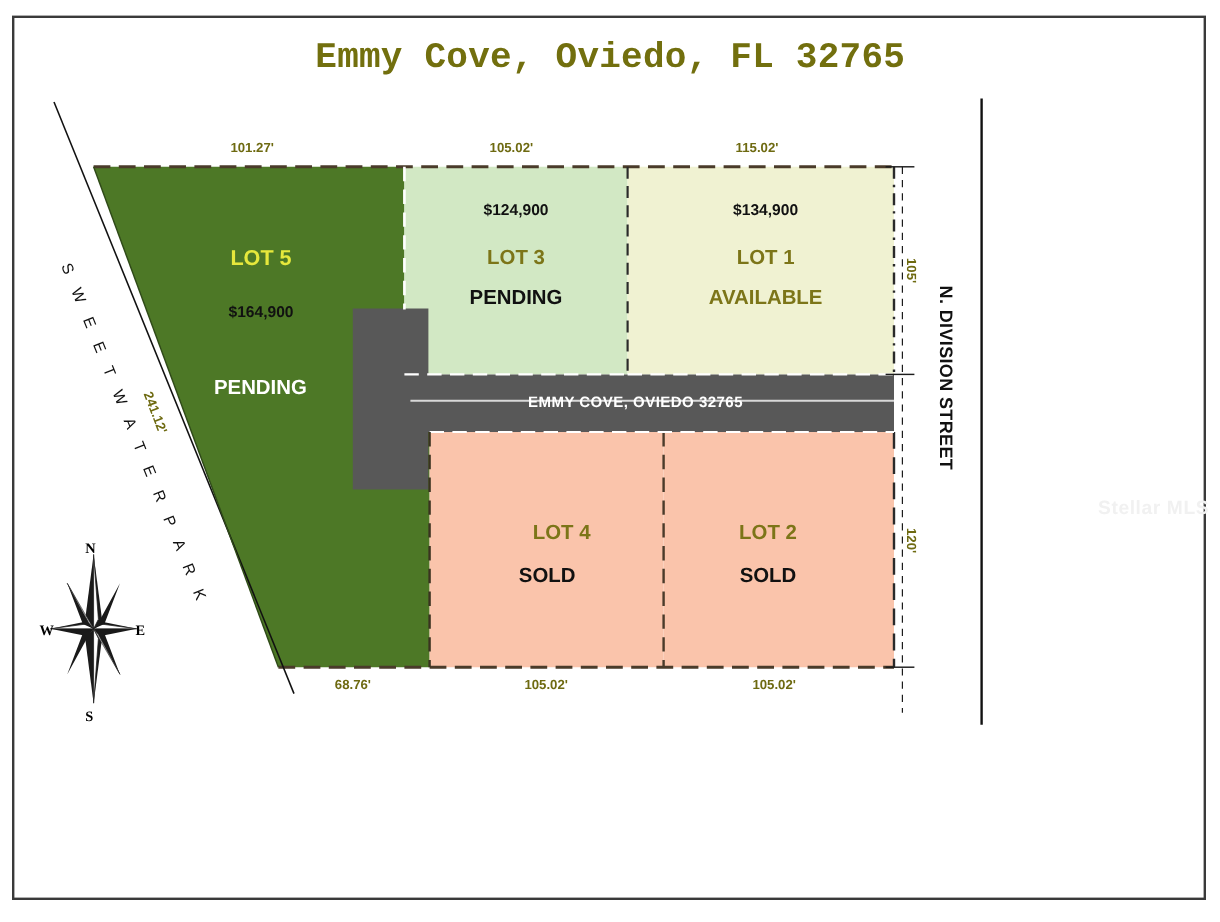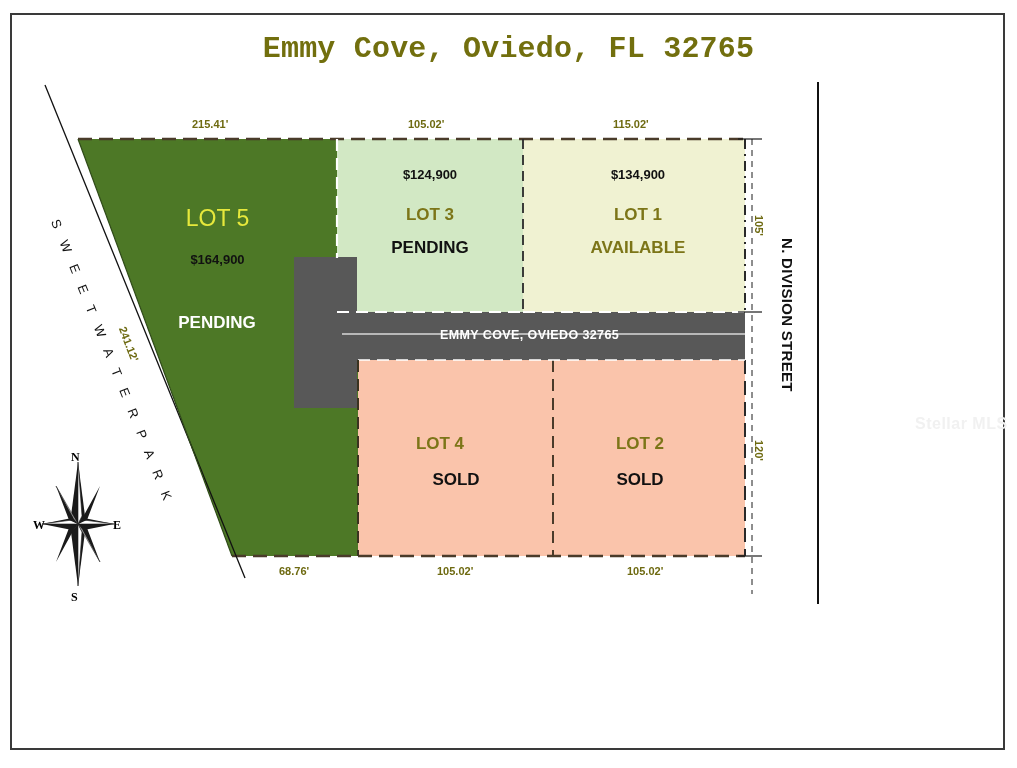--- a/index.html
+++ b/index.html
@@ -53,22 +53,22 @@
     font-size: 13px;
     font-weight: bold;
     color: #111111;
   }
   .lot-name {
     font-size: 17px;
     font-weight: bold;
     color: #7c7518;
   }
   .lot-name-on-dark {
-    font-size: 23px;
-    font-weight: normal;
+    font-size: 18px;
+    font-weight: bold;
     color: #e6e83c;
   }
   .lot-status {
     font-size: 17px;
     font-weight: bold;
     color: #111111;
   }
   .lot-status-light {
     font-size: 17px;
     font-weight: bold;
@@ -217,27 +217,27 @@
 <div class="lot-label lot-status-light" style="left:152px; top:313px; width:130px;">PENDING</div>
 
 <div class="lot-label lot-price" style="left:360px; top:167px; width:140px;">$124,900</div>
 <div class="lot-label lot-name" style="left:360px; top:205px; width:140px;">LOT 3</div>
 <div class="lot-label lot-status" style="left:360px; top:238px; width:140px;">PENDING</div>
 
 <div class="lot-label lot-price" style="left:564px; top:167px; width:148px;">$134,900</div>
 <div class="lot-label lot-name" style="left:564px; top:205px; width:148px;">LOT 1</div>
 <div class="lot-label lot-status-olive" style="left:564px; top:238px; width:148px;">AVAILABLE</div>
 
-<div class="lot-label lot-name" style="left:380px; top:434px; width:120px;">LOT 4</div>
+<div class="lot-label lot-name" style="left:408px; top:434px; width:120px;">LOT 4</div>
 <div class="lot-label lot-status" style="left:396px; top:470px; width:120px;">SOLD</div>
 
 <div class="lot-label lot-name" style="left:580px; top:434px; width:120px;">LOT 2</div>
 <div class="lot-label lot-status" style="left:580px; top:470px; width:120px;">SOLD</div>
 
-<div class="dim-label" style="left:192px; top:118px;">215.41'</div>
+<div class="dim-label" style="left:192px; top:118px;">101.27'</div>
 <div class="dim-label" style="left:408px; top:118px;">105.02'</div>
 <div class="dim-label" style="left:613px; top:118px;">115.02'</div>
 
 <div class="dim-label" style="left:279px; top:565px;">68.76'</div>
 <div class="dim-label" style="left:437px; top:565px;">105.02'</div>
 <div class="dim-label" style="left:627px; top:565px;">105.02'</div>
 
 <div class="dim-label" style="left:128px; top:325px; transform: rotate(69deg); transform-origin: left top;">241.12'</div>
 
 <div class="dim-label" style="left:765px; top:215px; transform: rotate(90deg); transform-origin: left top;">105'</div>

